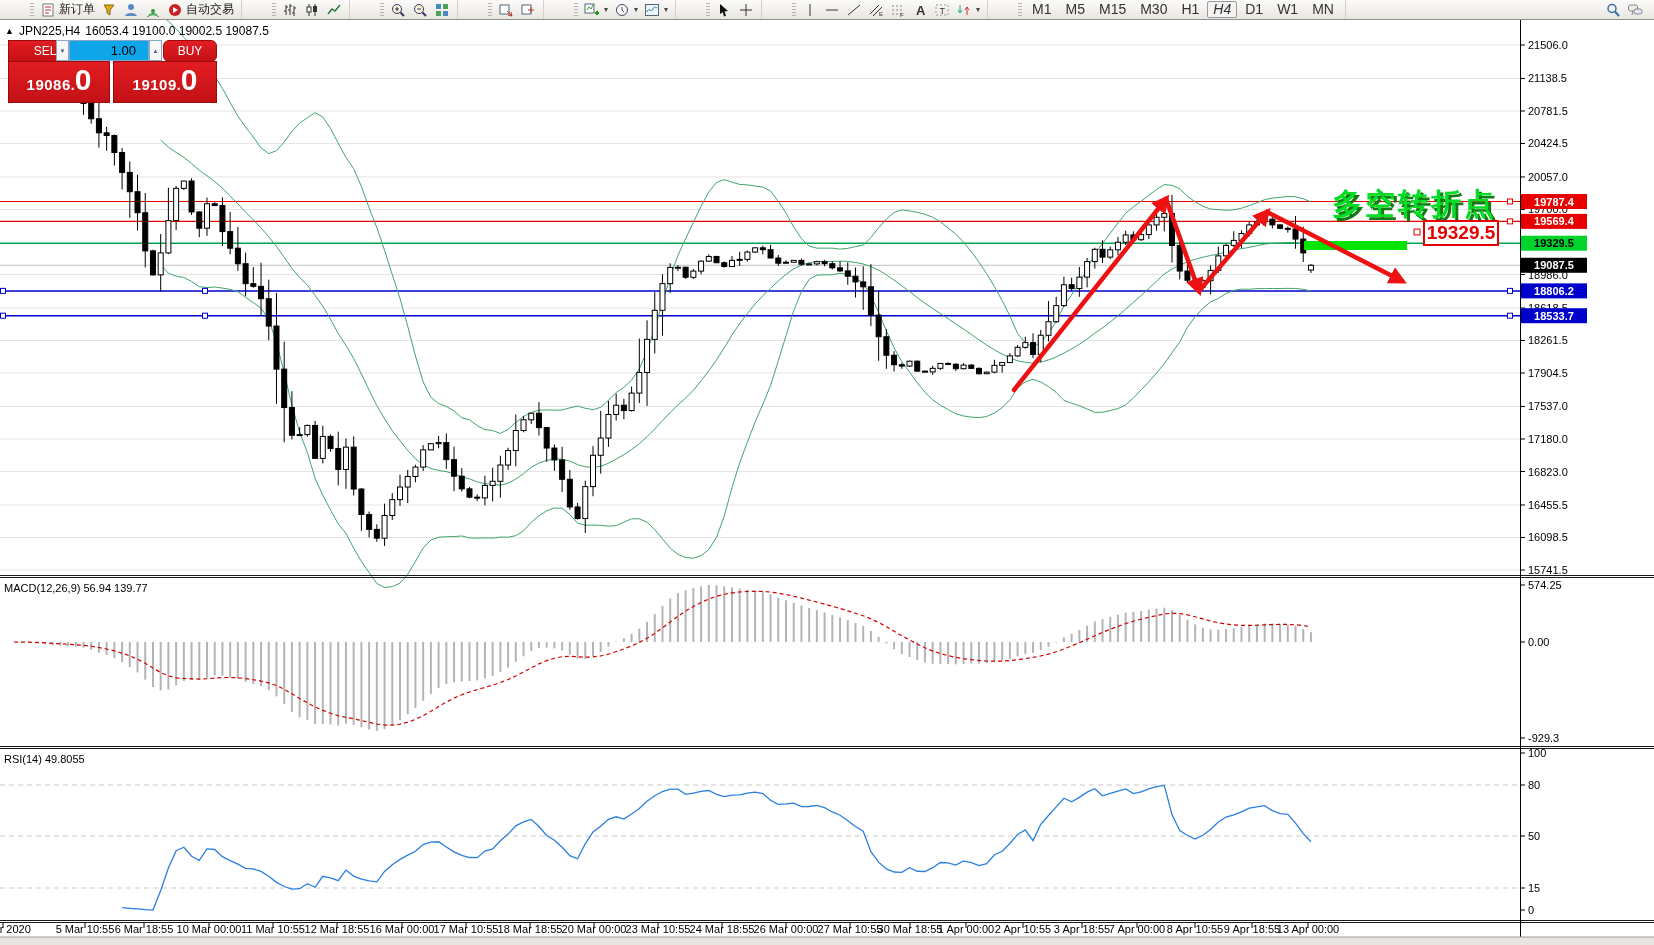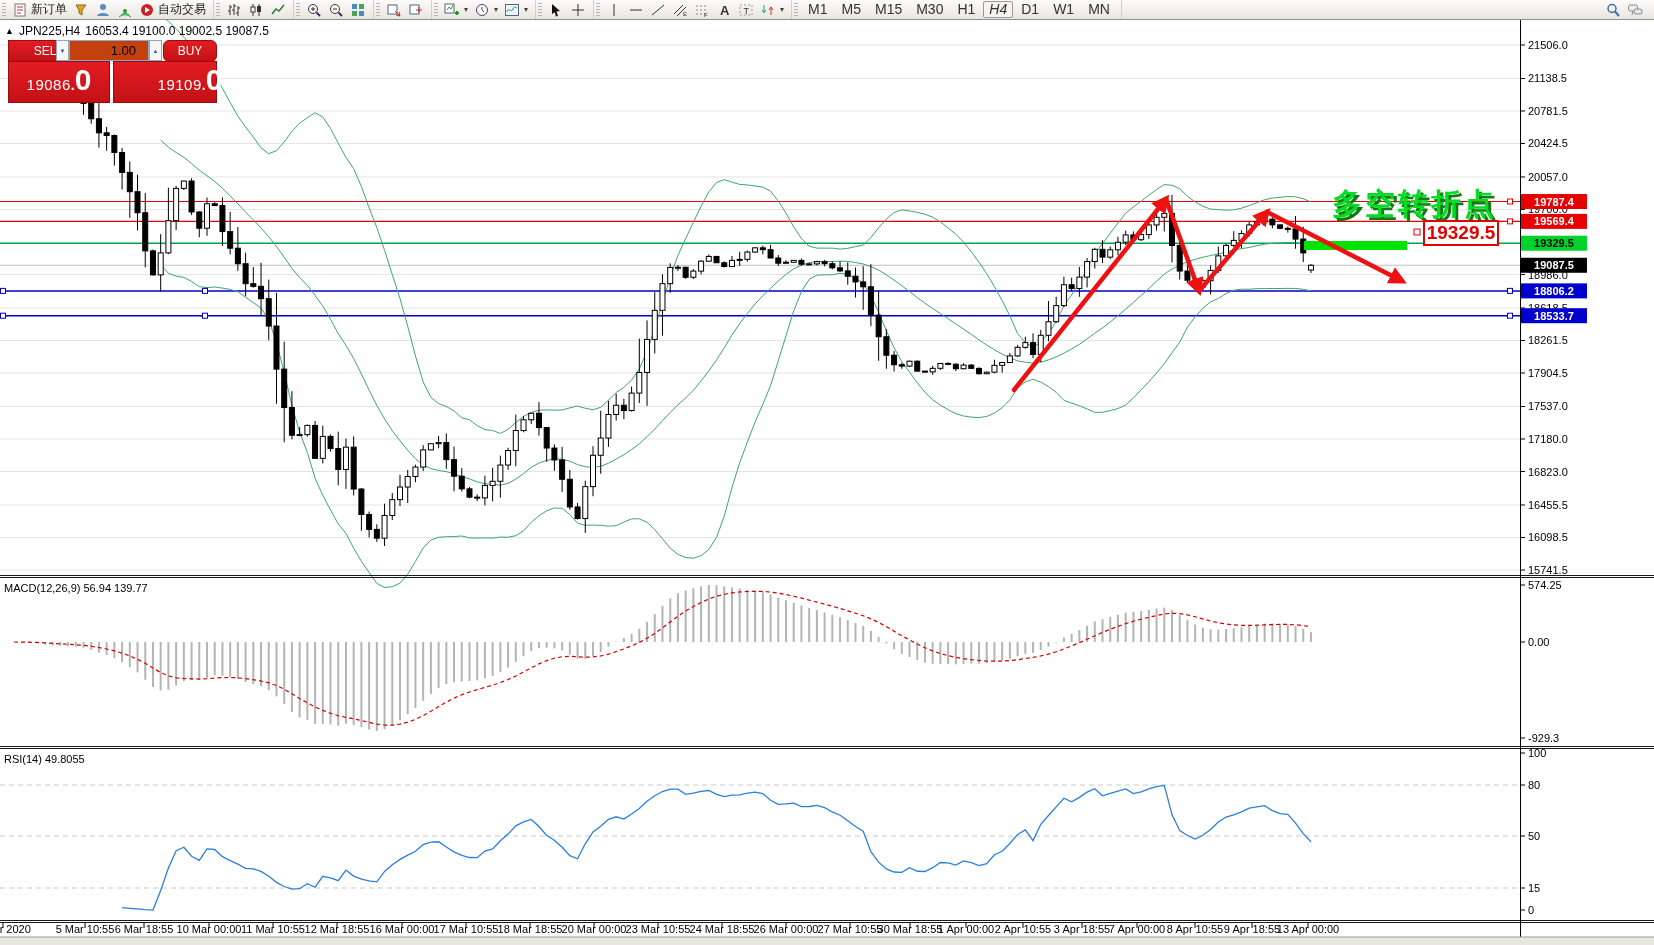--- a/index.html
+++ b/index.html
@@ -9,21 +9,21 @@
     font-family:"Liberation Sans","DejaVu Sans",sans-serif;
     -webkit-font-smoothing:antialiased;
   }
   
   .toolbar{
     position:absolute;top:0;left:0;width:1654px;height:19px;z-index:40;
     background:linear-gradient(#fcfbfa,#e9e6e0);
     border-bottom:1px solid #8f8f8f;
     display:flex;align-items:center;font-size:12px;color:#1c1c1c;
   }
-  .tb-group{display:flex;align-items:center;height:19px;padding:0 4px 0 2px;border-right:1px solid #d3d0ca;}
+  .tb-group{display:flex;align-items:center;height:19px;padding:0 4px 0 2px;border-right:1px solid #d3d0ca;margin-left:28px;}
   .tb-handle{width:4px;height:13px;margin-right:3px;
     background:repeating-linear-gradient(to bottom,#b9b6b0 0 1px,transparent 1px 3px);}
   .tb-item{display:flex;align-items:center;gap:3px;padding:0 3px;height:17px;border-radius:2px;cursor:default;white-space:nowrap;}
   .tb-item svg{display:block;}
   .dd{font-size:8px;color:#444;margin-left:1px;}
   .tf-btn{padding:0 5px;height:15px;line-height:15px;font-size:14px;color:#333;border:1px solid transparent;margin:0 1px;}
   .tf-btn.active{background:#f4f3f1;border:1px solid #9a9a9a;border-radius:2px;font-style:italic;}
   .tb-right{margin-left:auto;display:flex;align-items:center;padding-right:8px;border-right:none;}
   
   .chart-svg{position:absolute;top:0;left:0;z-index:1;}
@@ -34,26 +34,26 @@
   .trade-panel>div{position:absolute;box-sizing:border-box;}
   .ocp-red{background:linear-gradient(#e21d22,#c31116);border:1px solid #990b0e;color:#fff;}
   .ocp-sell-block{left:0;top:21px;width:102px;height:42px;}
   .ocp-buy-block{left:105px;top:21px;width:104px;height:42px;}
   .ocp-sell-top{left:0;top:0;width:56px;height:22px;display:flex;align-items:center;justify-content:flex-end;font-size:12px;}
   .ocp-buy-top{left:155px;top:0;width:54px;height:22px;display:flex;align-items:center;justify-content:center;font-size:12px;border-radius:6px;}
   .ocp-spin{width:13px;height:21px;top:0;background:#f7f7f7;border:1px solid #89a8c8;display:flex;align-items:center;justify-content:center;}
   .ocp-spin .tri{font-size:6px;color:#3c5a8c;}
   .ocp-spin-down{left:48px;}
   .ocp-spin-up{left:141px;}
-  .ocp-lot{left:61px;top:0;width:80px;height:21px;background:#c2410c;border:1px solid #89a8c8;
+  .ocp-lot{left:61px;top:0;width:80px;height:21px;background:#0ea5e9;border:1px solid #89a8c8;
     font-size:13px;color:#000;display:flex;align-items:center;justify-content:flex-end;padding-right:12px;}
   .ocp-price{top:27px;height:34px;display:flex;align-items:baseline;justify-content:center;color:#fff;z-index:2;}
   .ocp-price-sell{left:0;width:102px;}
-  .ocp-price-buy{left:105px;width:104px;margin-left:25px;}
-  .ocp-price .pi{font-size:15px;font-weight:normal;letter-spacing:.5px;}
+  .ocp-price-buy{left:105px;width:104px;}
+  .ocp-price .pi{font-size:15px;font-weight:bold;letter-spacing:.5px;}
   .ocp-price .pp{font-size:14px;font-weight:bold;}
   .ocp-price .pf{font-size:30px;font-weight:bold;line-height:26px;}
 </style>
 </head>
 <body>
 
 <div id="svg-host">
     <svg width="1654" height="945" viewBox="0 0 1654 945" class="chart-svg">
       <g>
         <rect x="0" y="19" width="1654" height="918" fill="#fff"></rect>

